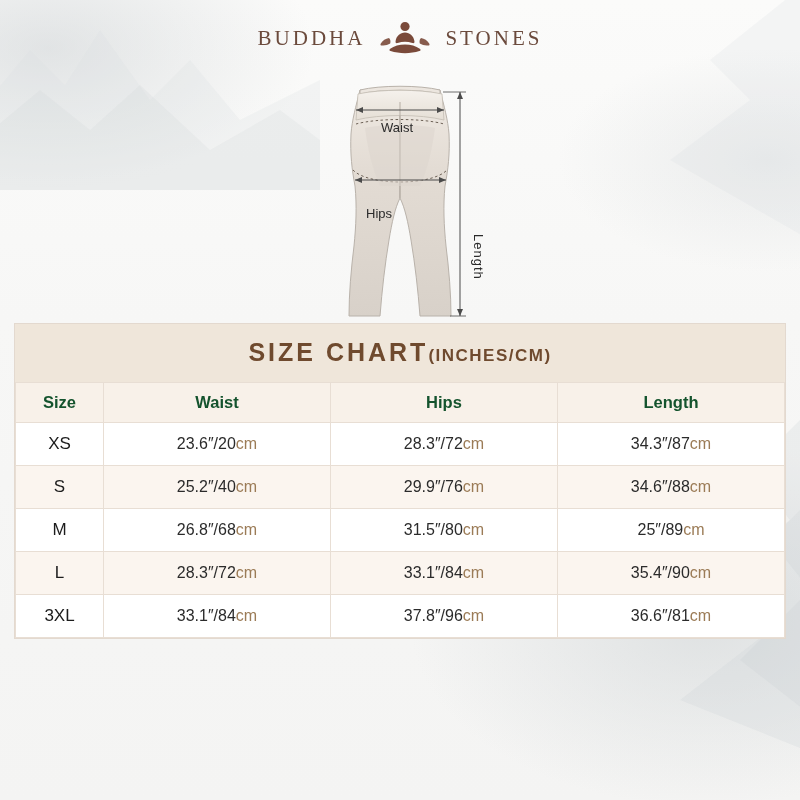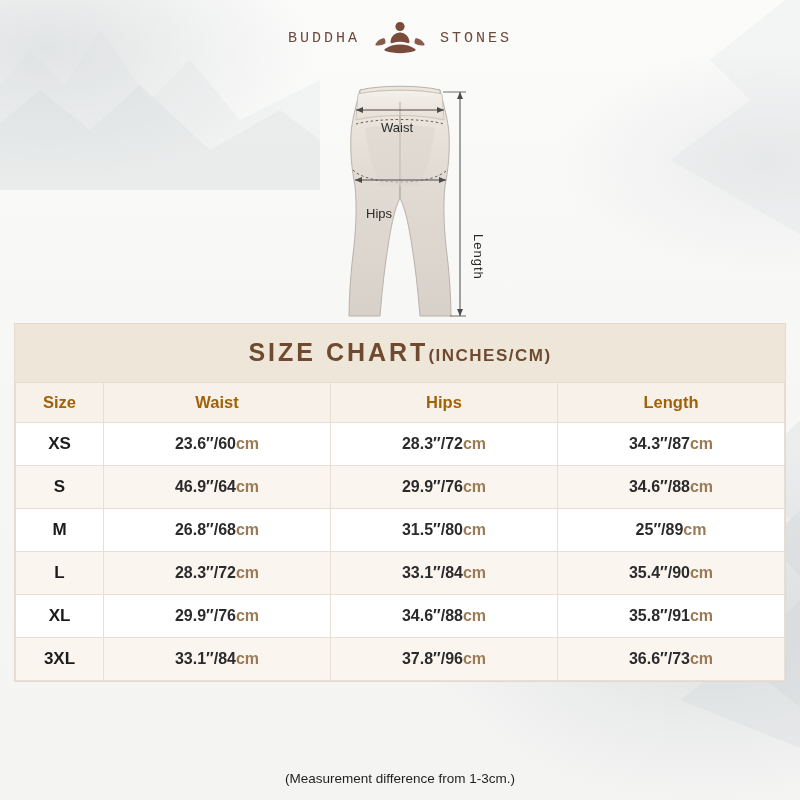--- a/index.html
+++ b/index.html
@@ -39,22 +39,22 @@
     position: absolute;
     top: 16px;
     left: 0;
     right: 0;
     display: flex;
     align-items: center;
     justify-content: center;
     gap: 14px;
   }
   .logo-text {
-    font-family: Liberation Mono, monospace;
-    font-size: 15px;
+    font-family: Liberation Serif, serif;
+    font-size: 21px;
     letter-spacing: 3px;
     color: #6b4a3c;
     font-weight: 400;
     white-space: nowrap;
   }
   .logo-mark { width: 52px; height: 44px; }
 
   
   .illus {
     position: absolute;
@@ -112,29 +112,29 @@
   }
 
   table {
     border-collapse: collapse;
     width: 100%;
     table-layout: fixed;
   }
   th, td {
     text-align: center;
     border: 1px solid #e8ded4;
-    font-weight: 700;
+    font-weight: 400;
     color: #2e2e2e;
   }
   thead th {
     background: #f8f1e9;
     font-size: 16.5px;
     font-weight: 700;
     padding: 10px 0;
-    color: #a16207;
+    color: #14532d;
   }
   tbody td {
     padding: 8px 0;
     font-size: 16px;
     height: 26px;
   }
   tbody tr:nth-child(odd)  td { background: #ffffff; }
   tbody tr:nth-child(even) td { background: #fbf5ef; }
 
   .col-size { width: 88px; }
@@ -266,53 +266,46 @@
         <tr>
           <th>Size</th>
           <th>Waist</th>
           <th>Hips</th>
           <th>Length</th>
         </tr>
       </thead>
       <tbody>
         <tr>
           <td class="size-cell">XS</td>
-          <td><span class="num">23.6″/60</span><span class="unit">cm</span></td>
+          <td><span class="num">23.6″/20</span><span class="unit">cm</span></td>
           <td><span class="num">28.3″/72</span><span class="unit">cm</span></td>
           <td><span class="num">34.3″/87</span><span class="unit">cm</span></td>
         </tr>
         <tr>
           <td class="size-cell">S</td>
-          <td><span class="num">46.9″/64</span><span class="unit">cm</span></td>
+          <td><span class="num">25.2″/40</span><span class="unit">cm</span></td>
           <td><span class="num">29.9″/76</span><span class="unit">cm</span></td>
           <td><span class="num">34.6″/88</span><span class="unit">cm</span></td>
         </tr>
         <tr>
           <td class="size-cell">M</td>
           <td><span class="num">26.8″/68</span><span class="unit">cm</span></td>
           <td><span class="num">31.5″/80</span><span class="unit">cm</span></td>
           <td><span class="num">25″/89</span><span class="unit">cm</span></td>
         </tr>
         <tr>
           <td class="size-cell">L</td>
           <td><span class="num">28.3″/72</span><span class="unit">cm</span></td>
           <td><span class="num">33.1″/84</span><span class="unit">cm</span></td>
           <td><span class="num">35.4″/90</span><span class="unit">cm</span></td>
         </tr>
         <tr>
-          <td class="size-cell">XL</td>
-          <td><span class="num">29.9″/76</span><span class="unit">cm</span></td>
-          <td><span class="num">34.6″/88</span><span class="unit">cm</span></td>
-          <td><span class="num">35.8″/91</span><span class="unit">cm</span></td>
-        </tr>
-        <tr>
           <td class="size-cell">3XL</td>
           <td><span class="num">33.1″/84</span><span class="unit">cm</span></td>
           <td><span class="num">37.8″/96</span><span class="unit">cm</span></td>
-          <td><span class="num">36.6″/73</span><span class="unit">cm</span></td>
+          <td><span class="num">36.6″/81</span><span class="unit">cm</span></td>
         </tr>
       </tbody>
     </table>
   </div>
 
-  <div class="footnote">(Measurement difference from 1-3cm.)</div>
 
 </div>
 
 </body></html>

